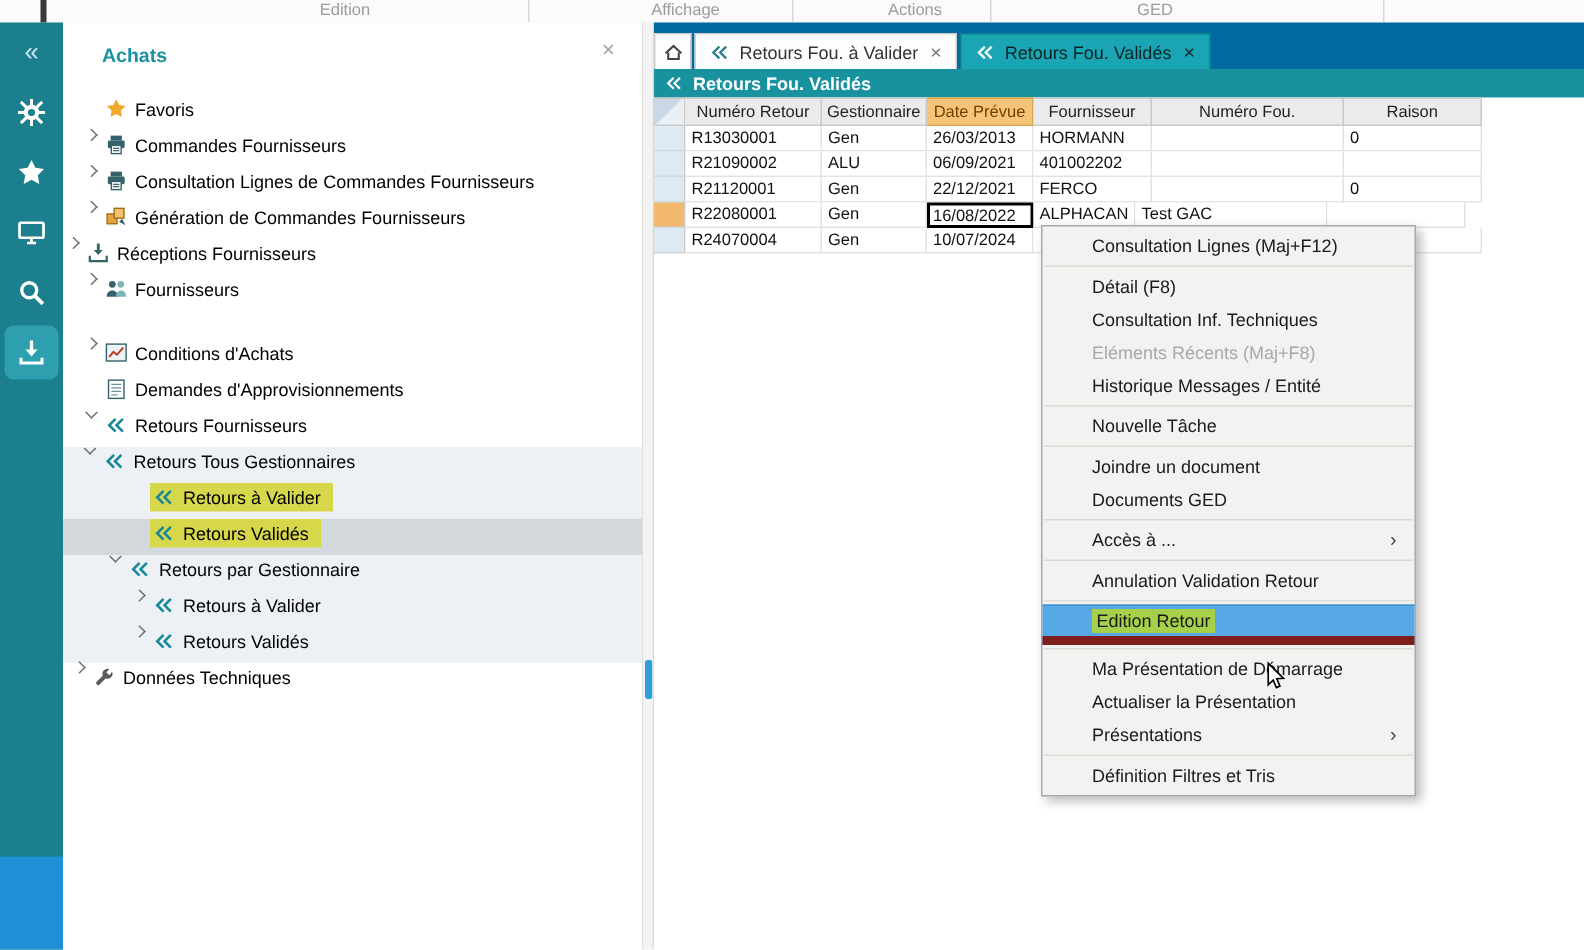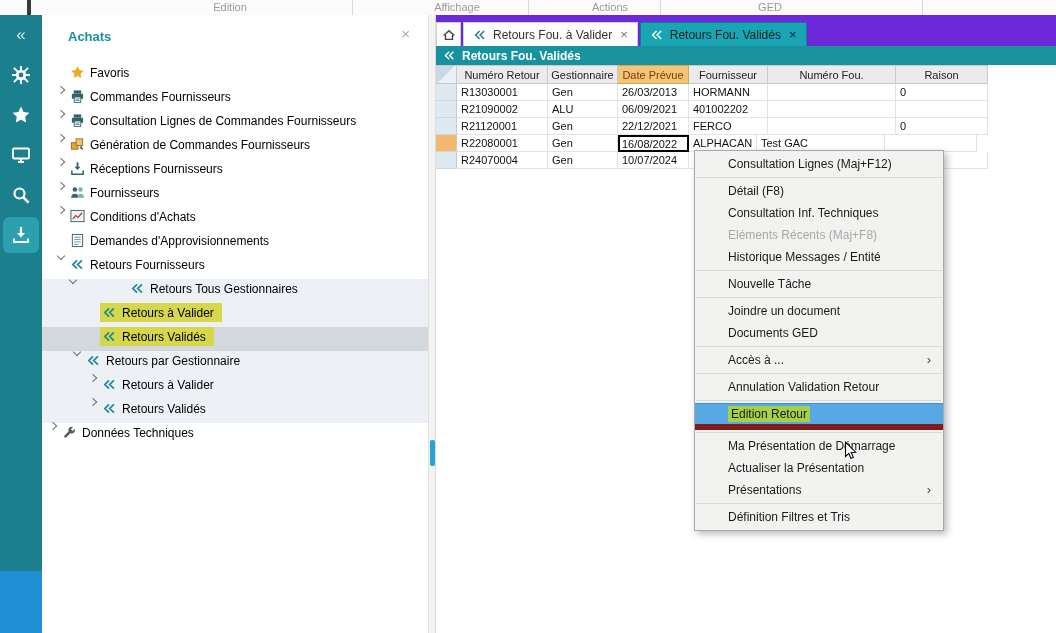--- a/index.html
+++ b/index.html
@@ -33,21 +33,21 @@
   .chev.collapsed{transform:rotate(-45deg);}
   .chev.expanded{transform:rotate(45deg);margin-top:-2px;}
   .item-body{display:flex;align-items:center;gap:5px;padding:2px 8px 2px 2px;}
   .item-body.hl{background:var(--tree_highlight);}
   .tree-icon{width:15px;height:15px;color:#17889a;display:block;}
   .tree-icon svg{width:100%;height:100%;display:block;}
   .sb-scroll{position:absolute;left:429px;top:15px;width:7px;bottom:0;background:#f3f3f3;}
   .sb-thumb{position:absolute;left:430px;top:440px;width:5px;height:26px;background:#2b9fd8;border-radius:2px;}
   
   .main{position:absolute;left:435px;top:15px;right:0;bottom:0;border-left:1px solid #dcdcdc;background:#fff;}
-  .tabstrip{position:absolute;top:0;left:0;right:0;height:31px;background:#6d28d9;display:flex;align-items:flex-end;gap:2px;}
+  .tabstrip{position:absolute;top:0;left:0;right:0;height:31px;background:#0369a1;display:flex;align-items:flex-end;gap:2px;}
   .tab{height:24px;display:flex;align-items:center;gap:6px;padding:0 9px;font-size:12px;color:#333;
        border:1px solid #cfcfcf;border-bottom:none;background:#fdfdfd;box-sizing:border-box;cursor:pointer;white-space:nowrap;}
   .tab.home{width:25px;padding:0;justify-content:center;}
   .tab.active{background:var(--active_tab);border-color:#0e7f8c;color:#0c2326;}
   .tab-ic{width:14px;height:14px;color:#2a7e8c;display:block;}
   .tab.active .tab-ic{color:#f2fbfc;}
   .tab-ic svg{width:100%;height:100%;display:block;}
   .tab-x{font-size:13px;color:#777;margin-left:2px;cursor:pointer;}
   .tab.active .tab-x{color:#123;}
   .panel-bar{position:absolute;top:31px;left:0;right:0;height:19px;background:var(--accent);color:#fff;
@@ -203,21 +203,21 @@
           <span class="tree-icon">
             <svg viewBox="0 0 16 16">
               <rect x="1.5" y="6" width="7" height="7" fill="#e8a33d" stroke="#9c6f1e"></rect>
               <rect x="6.5" y="2" width="7" height="7" fill="#f3c26b" stroke="#9c6f1e"></rect>
               <path d="M10 11.5l4.5 2.5-2.3-4.6z" fill="#35626b"></path>
             </svg>
           </span>
           <span class="tree-label">Génération de Commandes Fournisseurs</span>
         </span>
       </div>
-      <div class="tree-row" style="padding-left: 12px;">
+      <div class="tree-row" style="">
         <span class="chev-slot">
           <span class="chev collapsed"></span>
         </span>
         <span class="item-body">
           <span class="tree-icon">
             <svg viewBox="0 0 16 16">
               <path d="M8 1.5v6.5" stroke="#35626b" stroke-width="2"></path>
               <path d="M4.8 6l3.2 3.6L11.2 6z" fill="#35626b"></path>
               <path d="M2 10.2v3.8h12v-3.8" fill="none" stroke="#35626b" stroke-width="1.6"></path>
             </svg>
@@ -234,21 +234,21 @@
             <svg viewBox="0 0 16 16">
               <circle cx="5.2" cy="4.8" r="2.4" fill="#35626b"></circle>
               <path d="M1.2 13.6c0-2.9 1.8-4.4 4-4.4s4 1.5 4 4.4z" fill="#35626b"></path>
               <circle cx="11.2" cy="4.8" r="2.4" fill="#7fb3ba"></circle>
               <path d="M7.6 13.6c.3-2.7 1.9-4.4 3.8-4.4 2 0 3.6 1.5 3.6 4.4z" fill="#7fb3ba"></path>
             </svg>
           </span>
           <span class="tree-label">Fournisseurs</span>
         </span>
       </div>
-      <div class="tree-row" style="padding-left: 12px;">
+      <div class="tree-row" style="padding-left: 12px; margin-top: 19px;">
         <span class="chev-slot">
           <span class="chev collapsed"></span>
         </span>
         <span class="item-body">
           <span class="tree-icon">
             <svg viewBox="0 0 16 16">
               <rect x="1" y="1.5" width="14" height="12" fill="#eef4f5" stroke="#35626b"></rect>
               <path d="M3 10.5l3-3.5 2.5 2 4.5-5" fill="none" stroke="#c0392b" stroke-width="1.4"></path>
             </svg>
           </span>
@@ -273,21 +273,21 @@
         </span>
         <span class="item-body">
           <span class="tree-icon">
             <svg viewBox="0 0 16 16">
               <path d="M7.5 3.5L3 8l4.5 4.5M12.7 3.5L8.2 8l4.5 4.5" fill="none" stroke="currentColor" stroke-width="1.8"></path>
             </svg>
           </span>
           <span class="tree-label">Retours Fournisseurs</span>
         </span>
       </div>
-      <div class="tree-row shaded" style="padding-left: 24px; gap: 48px;">
+      <div class="tree-row shaded" style="padding-left: 11px;">
         <span class="chev-slot">
           <span class="chev expanded"></span>
         </span>
         <span class="item-body">
           <span class="tree-icon">
             <svg viewBox="0 0 16 16">
               <path d="M7.5 3.5L3 8l4.5 4.5M12.7 3.5L8.2 8l4.5 4.5" fill="none" stroke="currentColor" stroke-width="1.8"></path>
             </svg>
           </span>
           <span class="tree-label">Retours Tous Gestionnaires</span>

